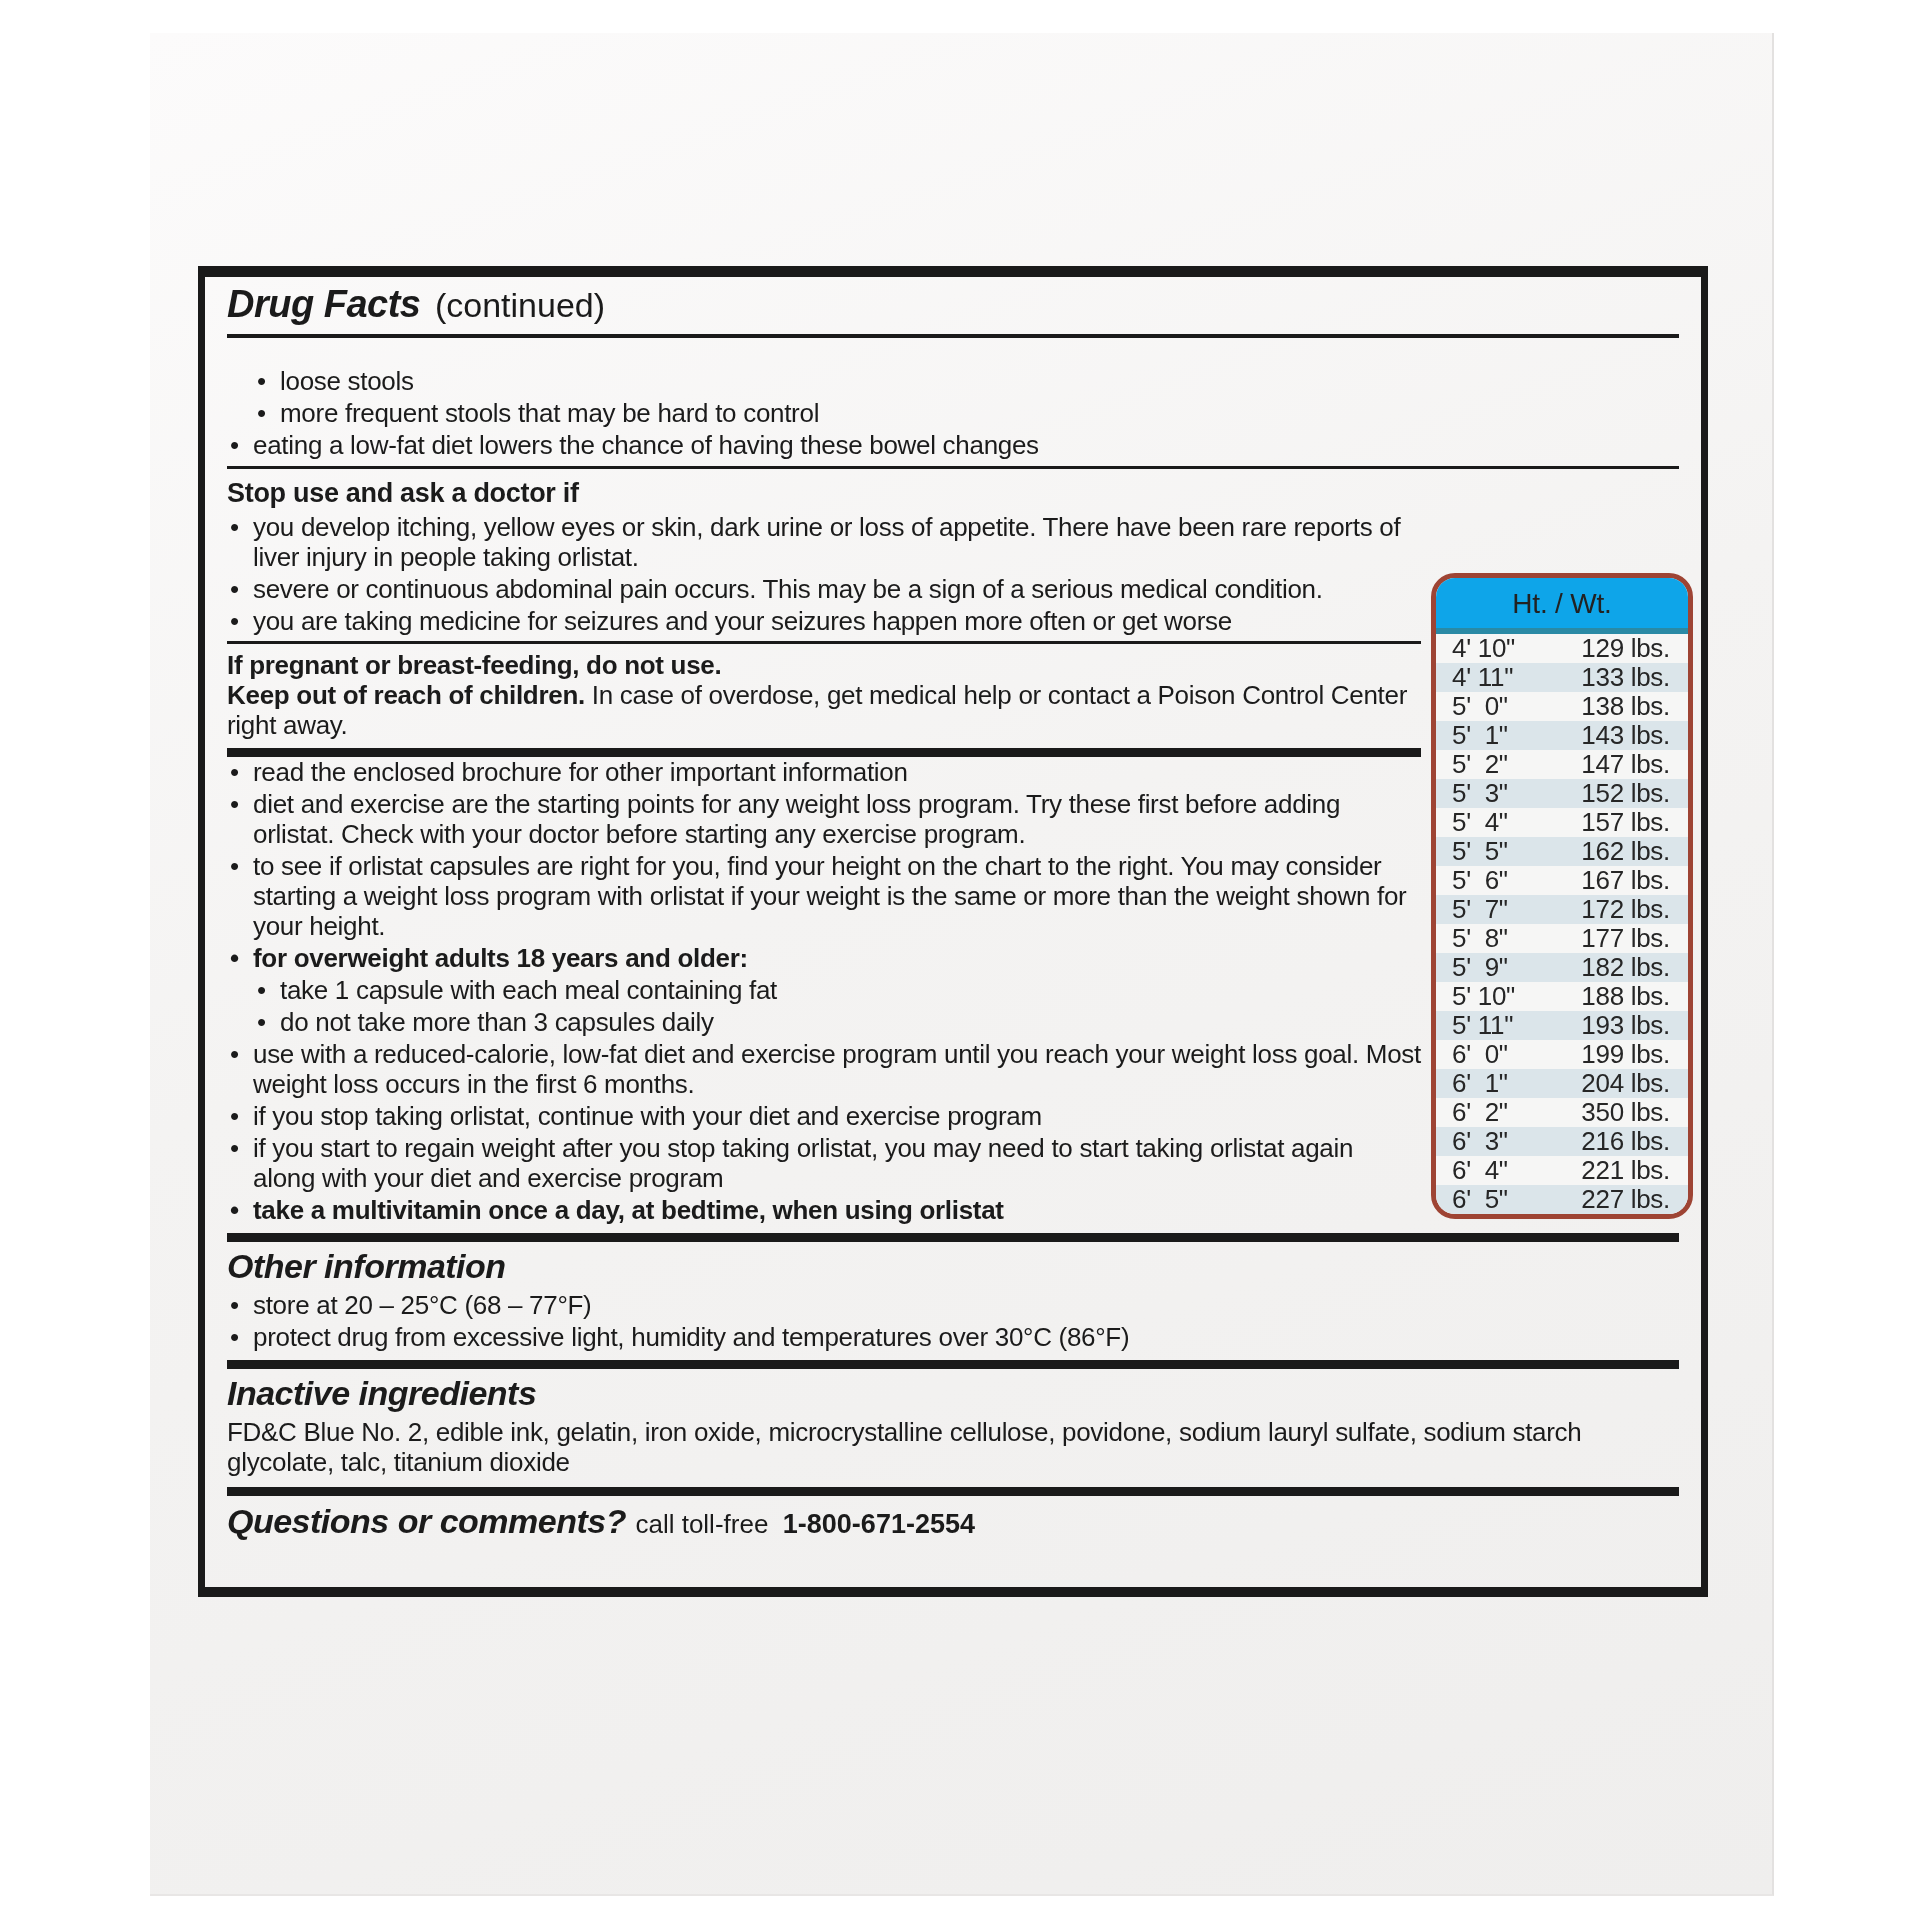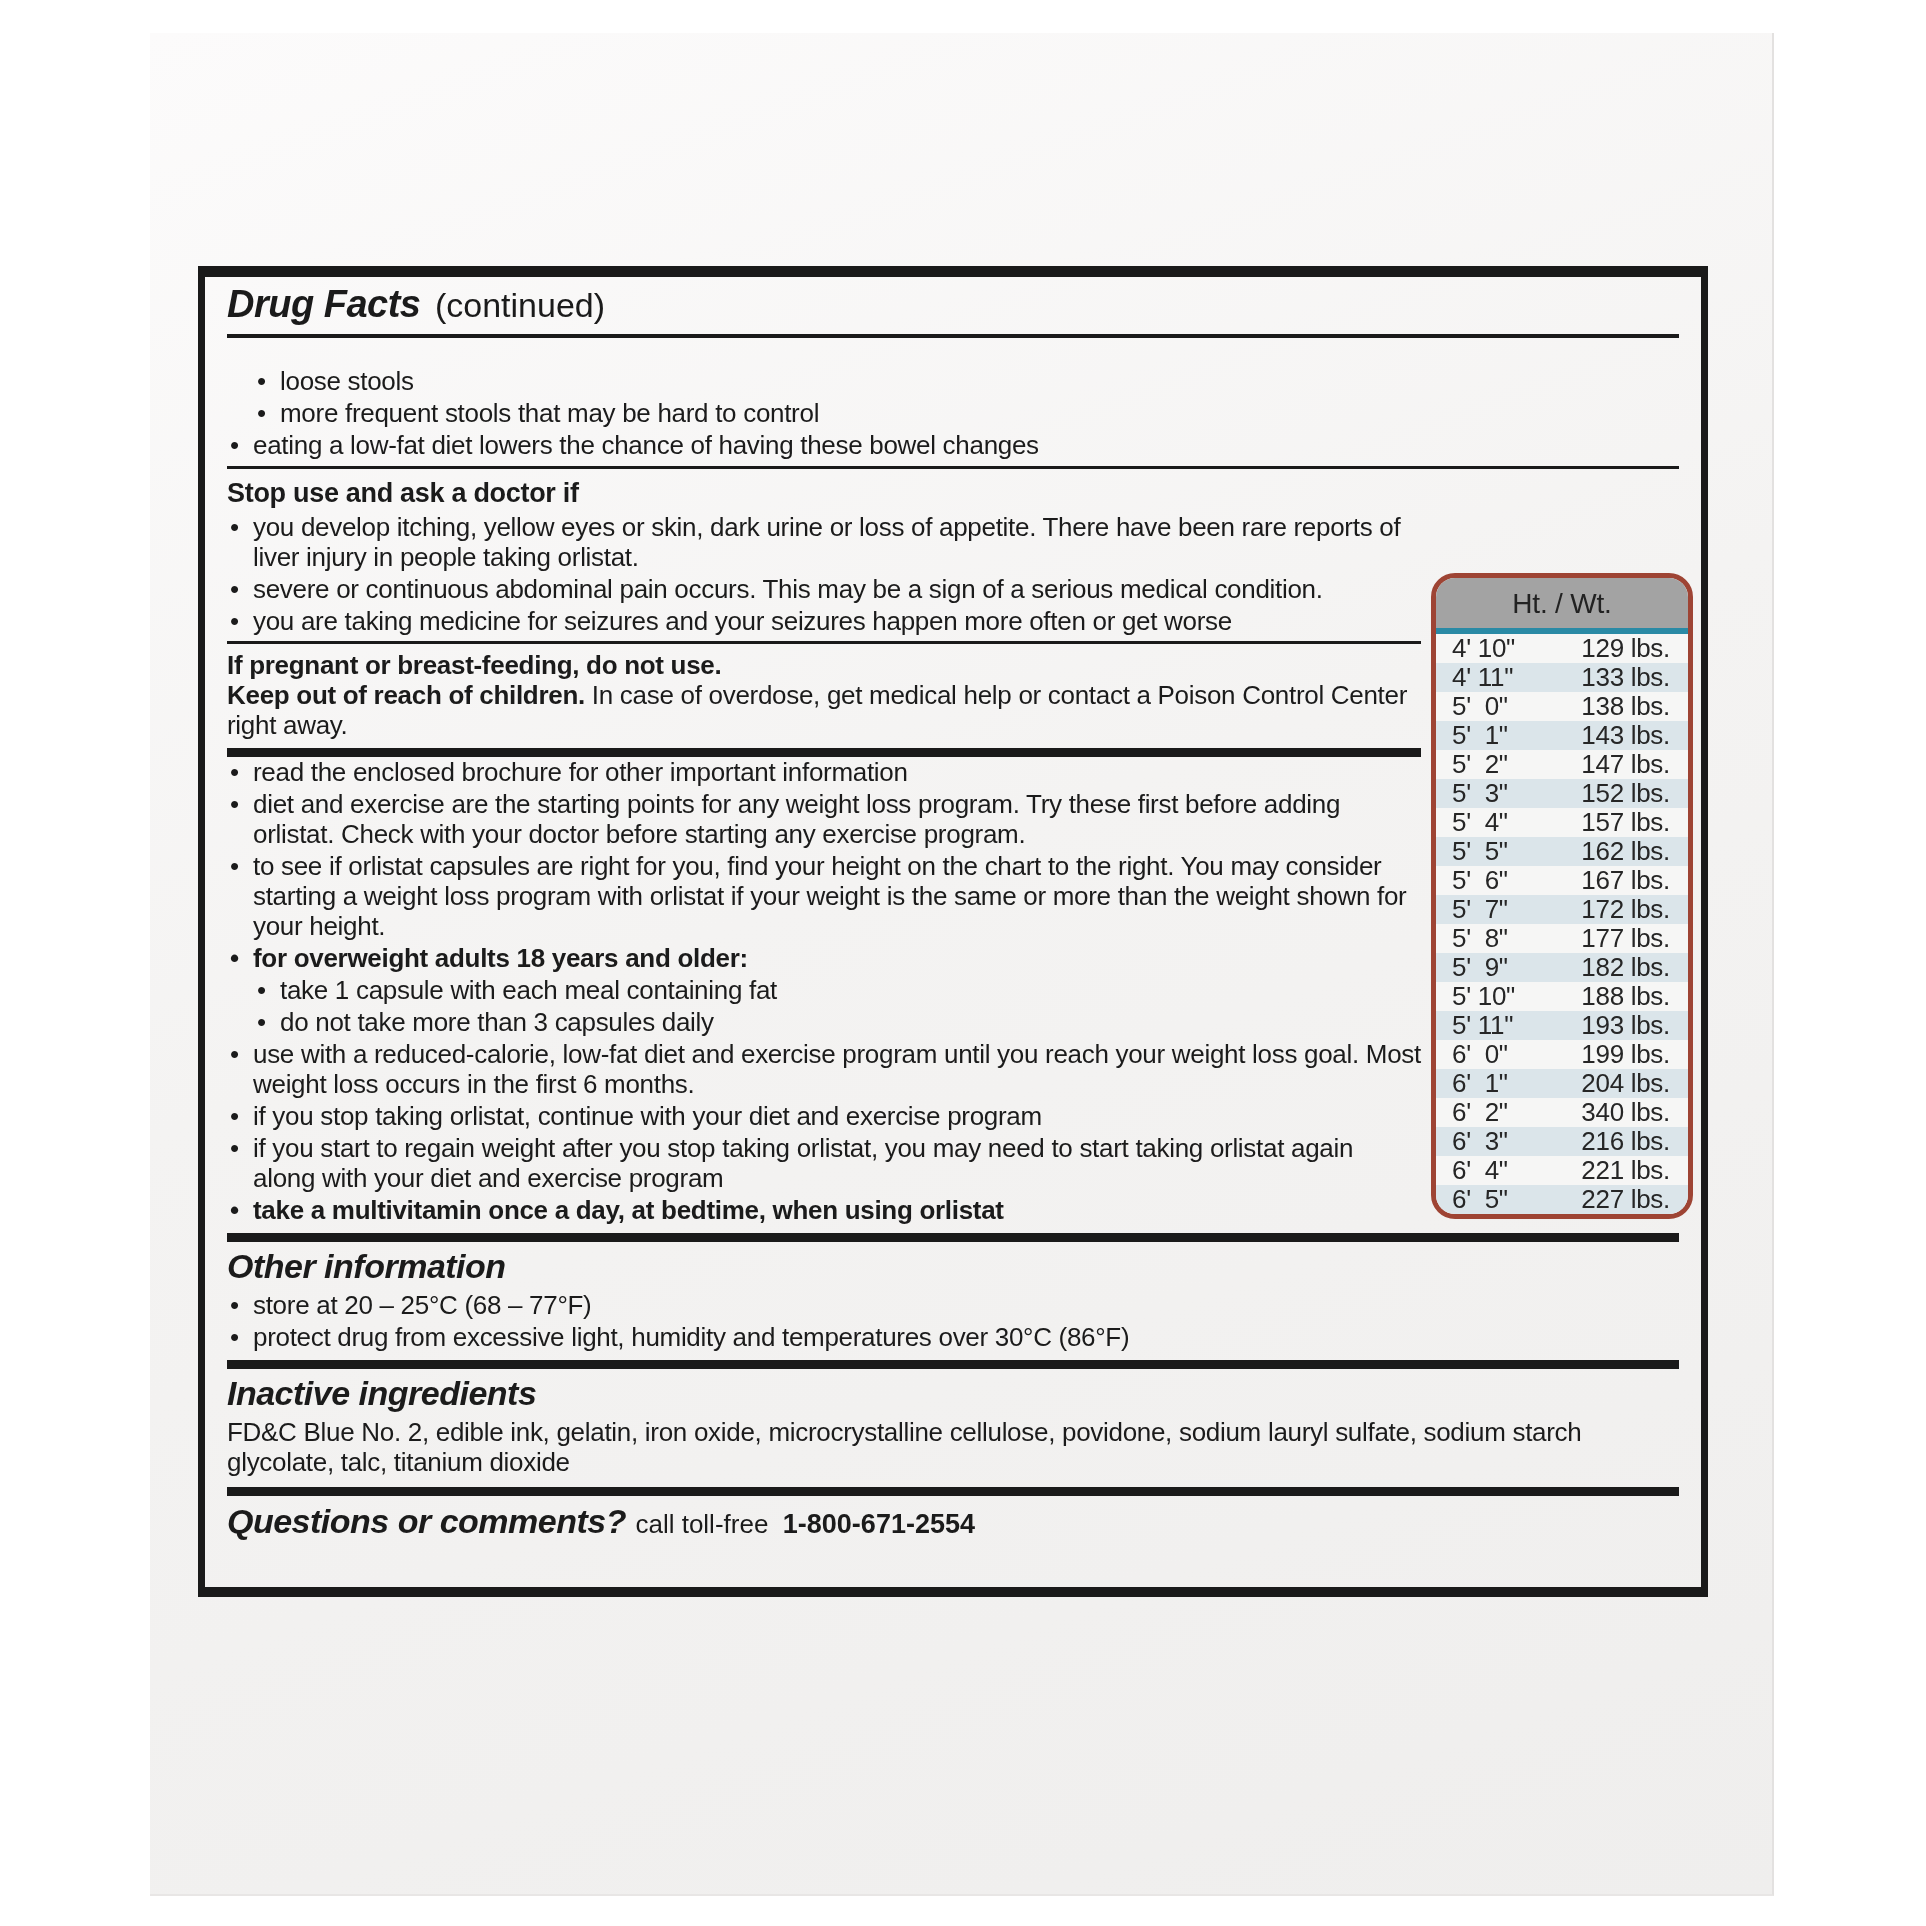--- a/index.html
+++ b/index.html
@@ -38,21 +38,21 @@
   .questions-row{margin-top:6px;white-space:nowrap;}
   .q-head{font-size:34px;font-weight:bold;font-style:italic;letter-spacing:-0.5px;}
   .q-mid{font-size:26px;margin-left:5px;}
   .q-phone{font-size:27px;font-weight:bold;margin-left:10px;}
   
   .htwt{
     position:absolute;left:1226px;top:296px;width:262px;box-sizing:border-box;
     border:5px solid #9e4434;border-radius:24px;overflow:hidden;background:#f6f6f5;
   }
   .htwt-header{
-    background:#a3a3a3;text-align:center;font-size:28px;color:#222;
+    background:#0ea5e9;text-align:center;font-size:28px;color:#222;
     padding:10px 0 8px;border-bottom:6px solid #2a8aa5;letter-spacing:-0.2px;
   }
   .htwt-row{
     display:flex;justify-content:space-between;align-items:center;
     height:29px;font-size:26px;color:#262626;padding:0 18px 0 16px;letter-spacing:-0.3px;
   }
   .htwt-row:nth-child(even){background:#dbe5ea;}
   .htwt-row .ht{white-space:pre;}
   .htwt-row .wt{white-space:pre;}
 </style>
@@ -186,21 +186,21 @@
           <div class="htwt-row">
             <span class="ht">6'  0"</span>
             <span class="wt">199 lbs.</span>
           </div>
           <div class="htwt-row">
             <span class="ht">6'  1"</span>
             <span class="wt">204 lbs.</span>
           </div>
           <div class="htwt-row">
             <span class="ht">6'  2"</span>
-            <span class="wt">340 lbs.</span>
+            <span class="wt">350 lbs.</span>
           </div>
           <div class="htwt-row">
             <span class="ht">6'  3"</span>
             <span class="wt">216 lbs.</span>
           </div>
           <div class="htwt-row">
             <span class="ht">6'  4"</span>
             <span class="wt">221 lbs.</span>
           </div>
           <div class="htwt-row">

